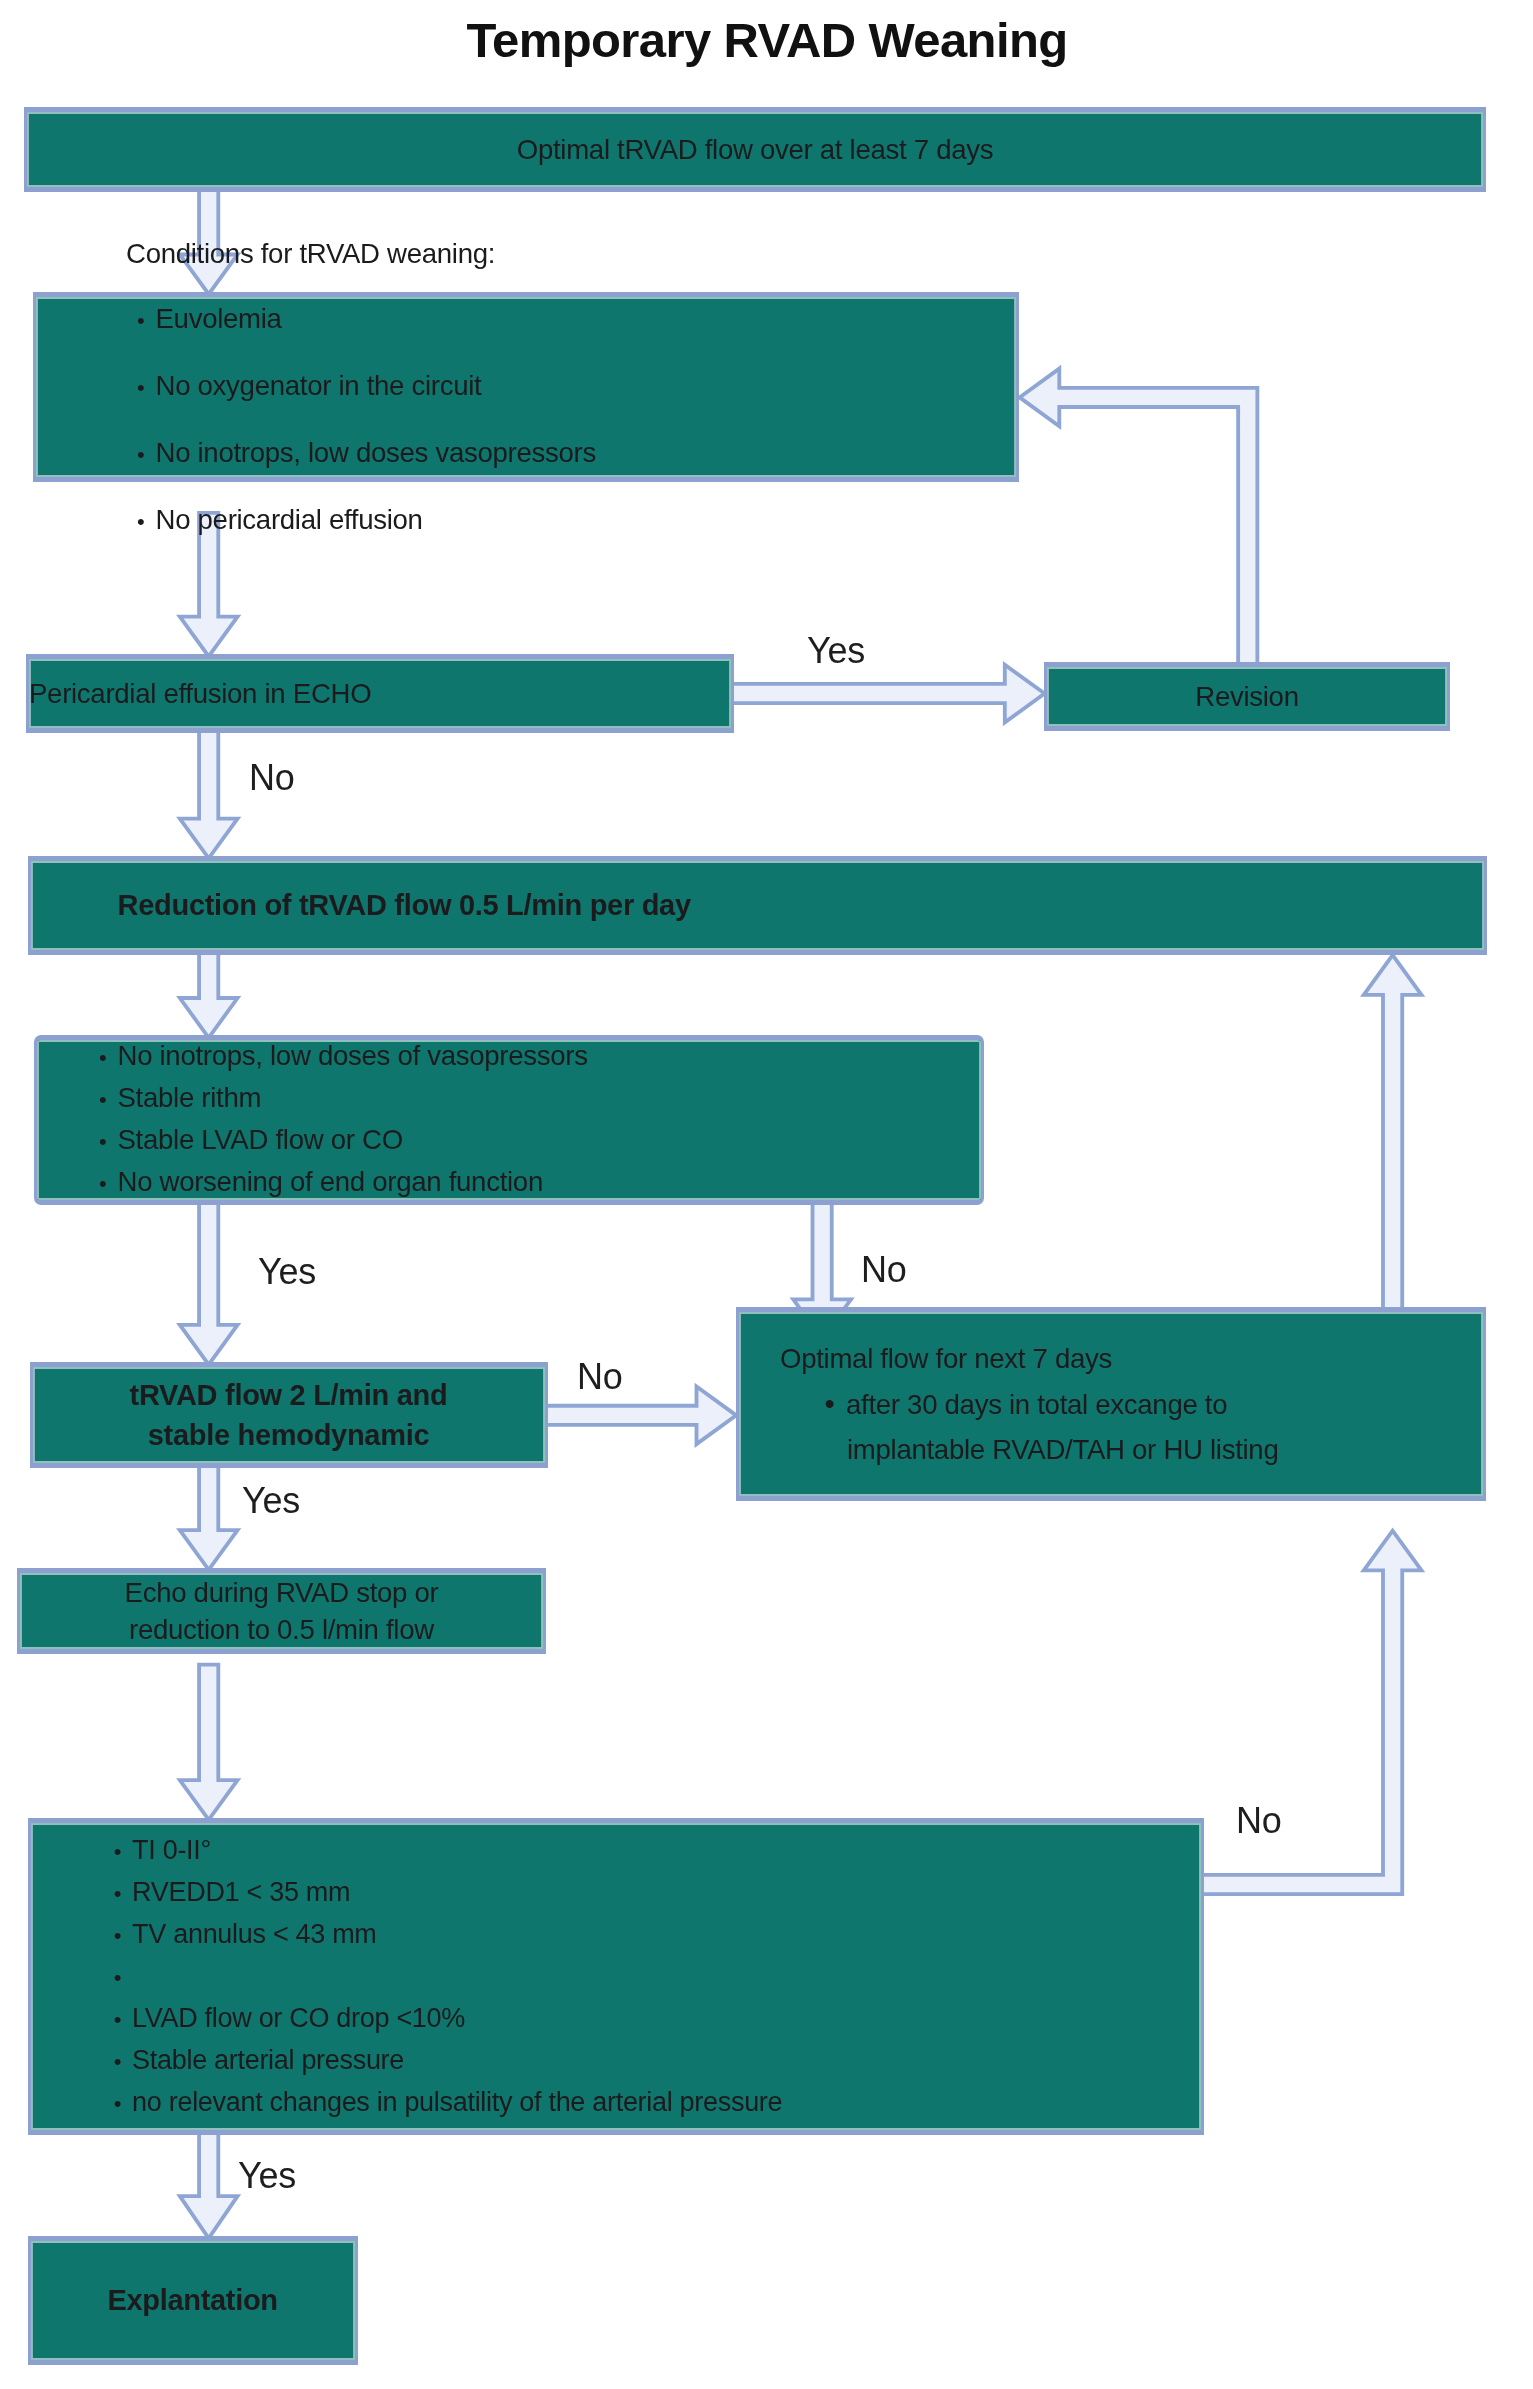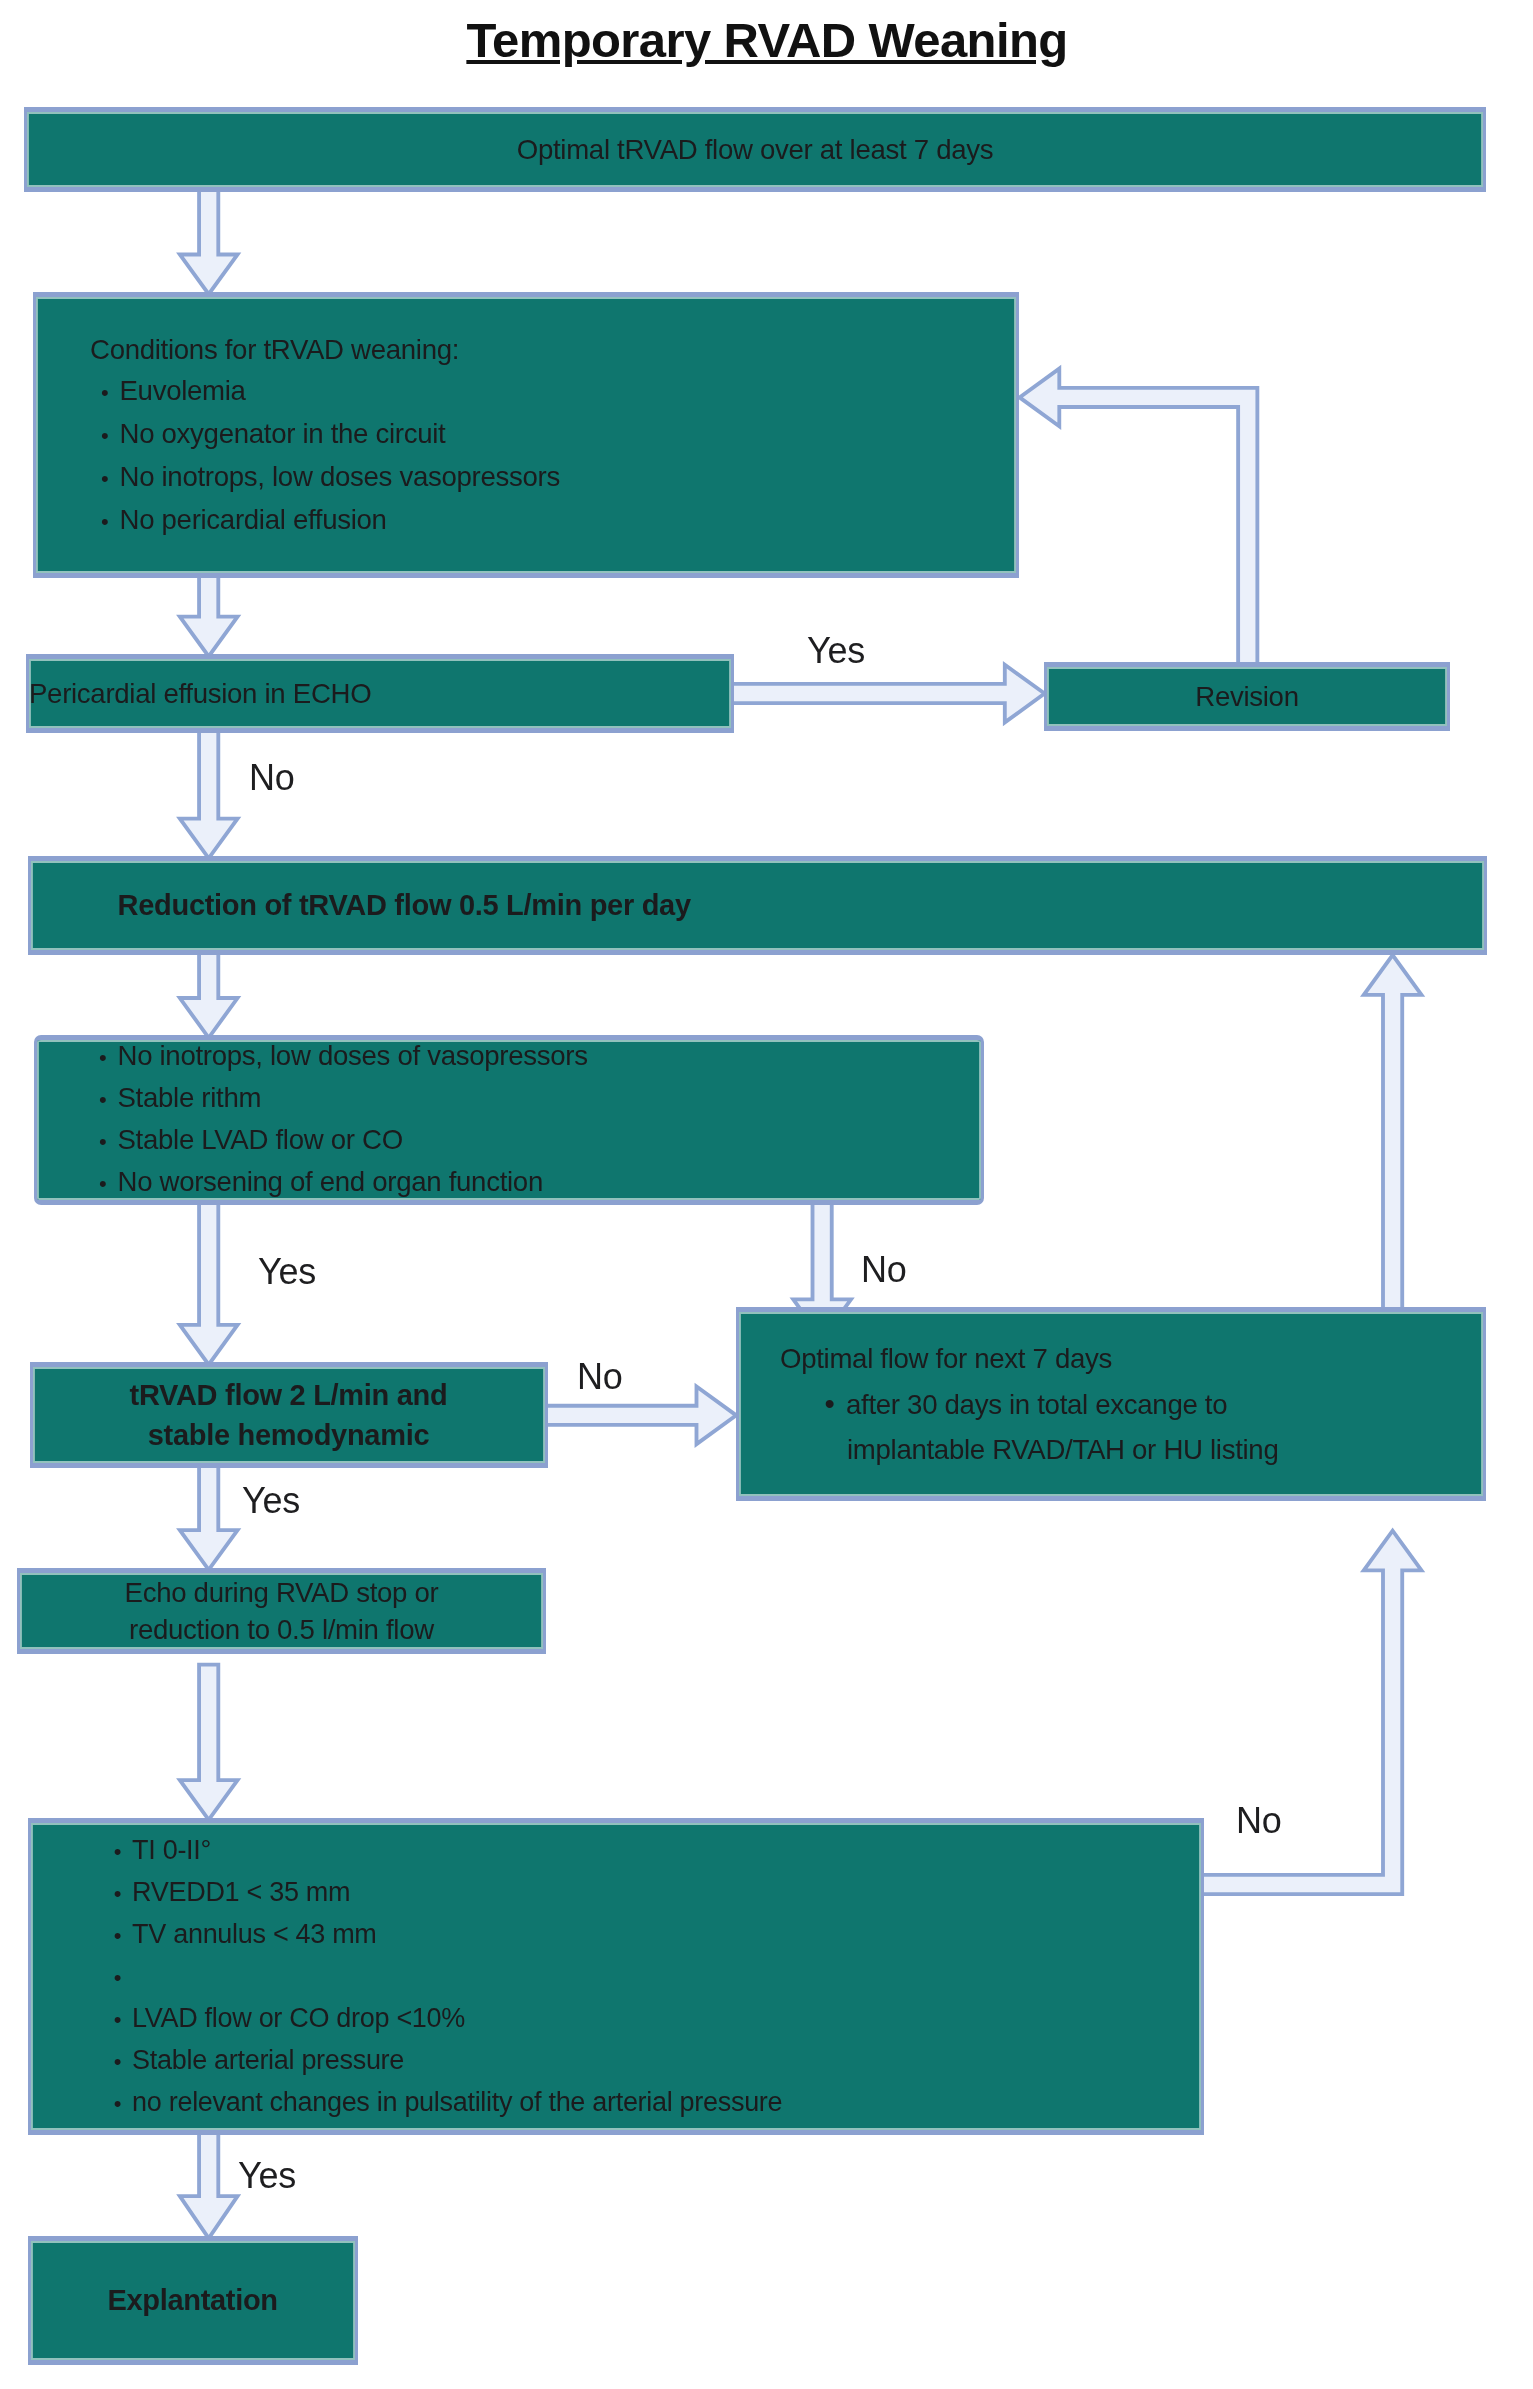--- a/index.html
+++ b/index.html
@@ -13,21 +13,20 @@
     overflow:hidden;
   }
   #diagram-title{
     position:absolute;
     left:0; top:11.5px; width:1534px;
     text-align:center;
     font-size:49px;
     font-weight:700;
     letter-spacing:-0.6px;
     color:#111;
-    text-decoration:underline;
   }
   .box{
     position:absolute;
     box-sizing:border-box;
     background:#0f766e;
     border:solid #8ca1d0;
     border-width:5.8px 3.2px 5.8px 3.2px;
     box-shadow:inset 0 0 0 1.9px rgba(255,255,255,0.55);
     font-size:27.6px;
     letter-spacing:-0.3px;
@@ -90,21 +89,21 @@
     <path class="arrow" d="M2157 2095 V1552 H2127 L2172 1490 L2217 1552 H2187 V2095 Z"></path>
     <path class="arrow" d="M310 3322 V3426 H280 L325 3492 L370 3426 H340 V3322 Z"></path>
   </svg>
 
   <div id="diagram-title">Temporary RVAD Weaning</div>
 
   <div class="box center" style="left:24px;top:107px;width:1462px;height:85px;">
     <div>Optimal tRVAD flow over at least 7 days</div>
   </div>
 
-  <div class="box vcenter" style="left:33px;top:292px;width:986px;height:286px;padding-left:54px;line-height:41px;">
+  <div class="box vcenter" style="left:33px;top:292px;width:986px;height:190px;padding-left:90px;line-height:41px;gap:24px;">
     <div>Conditions for tRVAD weaning:</div>
     <div class="li">
         <span class="dot"></span>
         <span>Euvolemia</span>
       </div>
     <div class="li">
         <span class="dot"></span>
         <span>No oxygenator in the circuit</span>
       </div>
     <div class="li">

